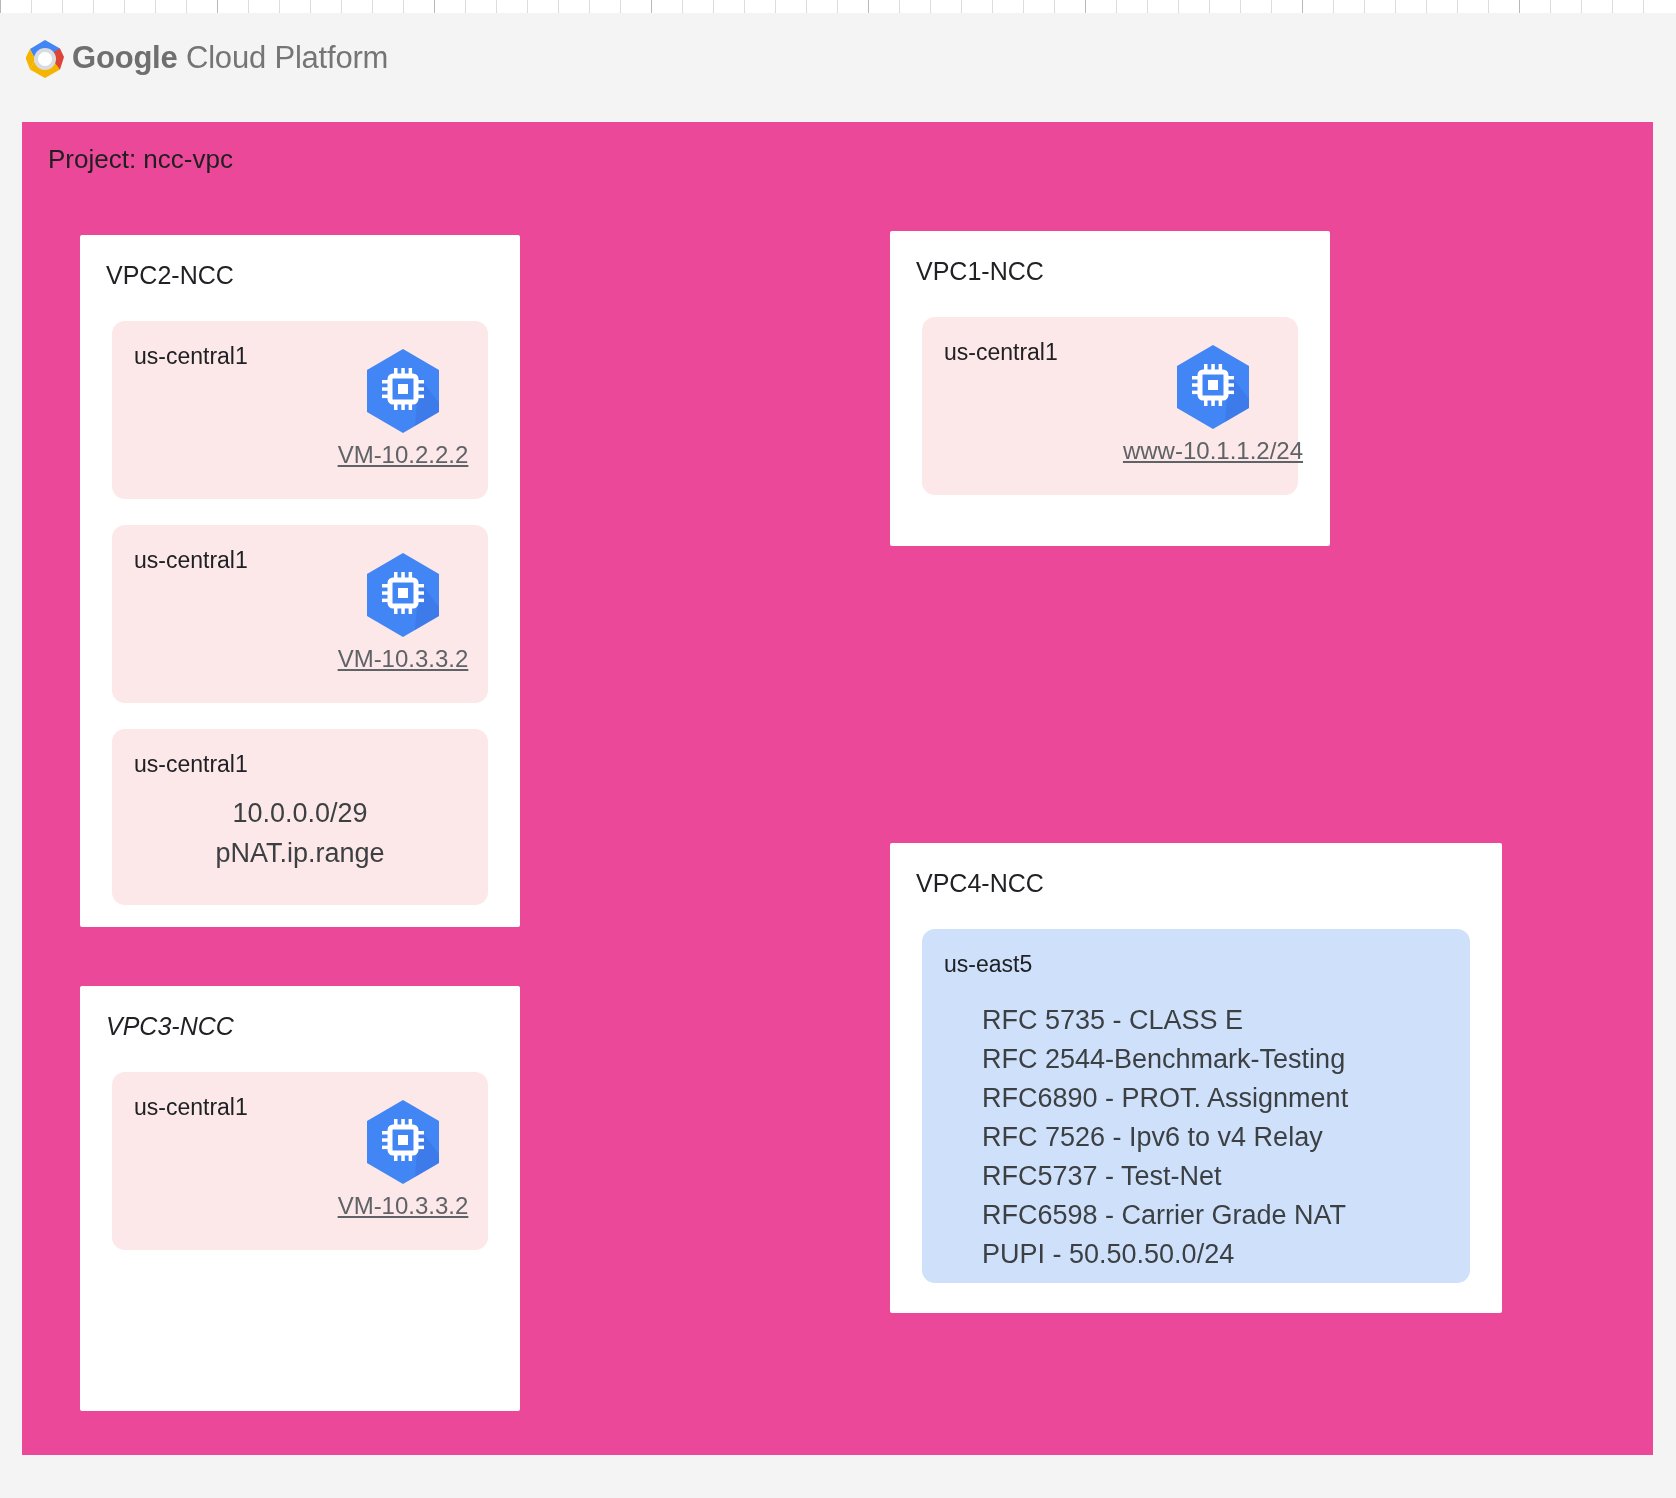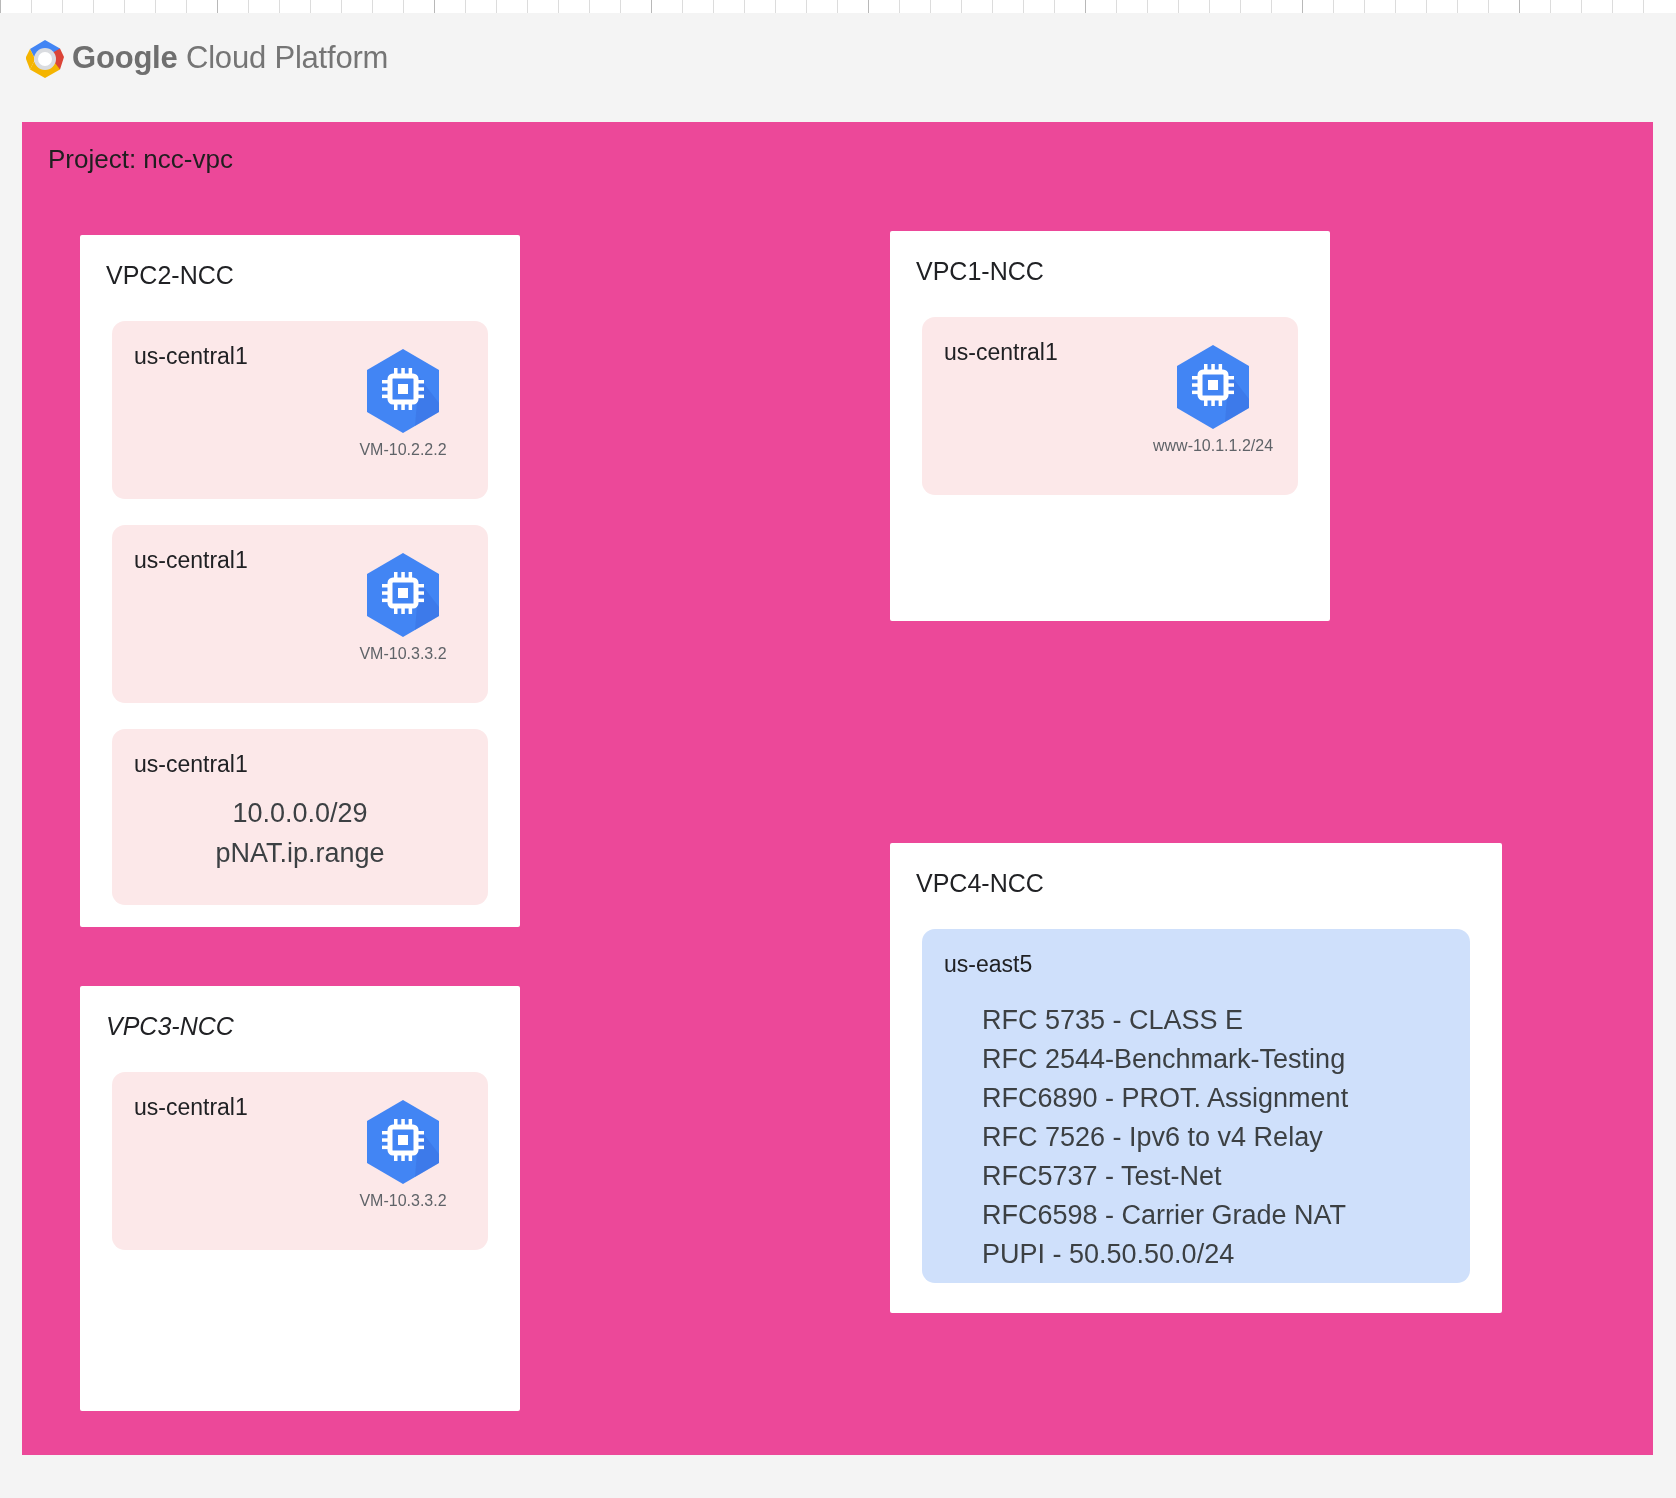--- a/index.html
+++ b/index.html
@@ -104,23 +104,24 @@
 
   
   .vm-node {
     position: absolute;
     text-align: center;
   }
   .vm-icon { display: block; margin: 0 auto; }
   .vm-label {
     display: block;
     margin-top: 2px;
-    font-size: 16px;
+    font-size: 24px;
     color: #5f6368;
     white-space: nowrap;
+    text-decoration: underline;
   }
 
   
   .text-block {
     position: absolute;
     text-align: center;
     font-size: 27px;
     color: #3c4043;
     line-height: 40px;
     white-space: pre-line;
@@ -303,21 +304,21 @@
             <rect x="60" y="37" width="7" height="3.5"></rect>
             <rect x="60" y="44.3" width="7" height="3.5"></rect>
             <rect x="60" y="51.6" width="7" height="3.5"></rect>
           </g>
         </svg>
         <span class="vm-label">VM-10.3.3.2</span>
       </div>
     </div>
   </div>
 
-  <div class="vpc-card" style="left:868px; top:109px; width:440px; height:390px;">
+  <div class="vpc-card" style="left:868px; top:109px; width:440px; height:315px;">
     <div class="vpc-title" style="left:26px; top:26px;">VPC1-NCC</div>
 
     <div class="region-box pink" style="left:32px; top:86px; width:376px; height:178px;">
       <div class="region-label" style="left:22px; top:22px;">us-central1</div>
       <div class="vm-node" style="left:186px; top:22px; width:210px;">
         <svg class="vm-icon" width="92" height="96" viewBox="0 0 92 96">
           <polygon points="46,6 82,27 82,69 46,90 10,69 10,27" fill="#4285f4"></polygon>
           <path d="M62,34 L82,60 L82,69 L58,83 Z" fill="#3367d6" opacity="0.35"></path>
           <g fill="#ffffff">
             <rect x="33" y="33" width="26" height="26" rx="3" fill="none" stroke="#ffffff" stroke-width="5"></rect>

